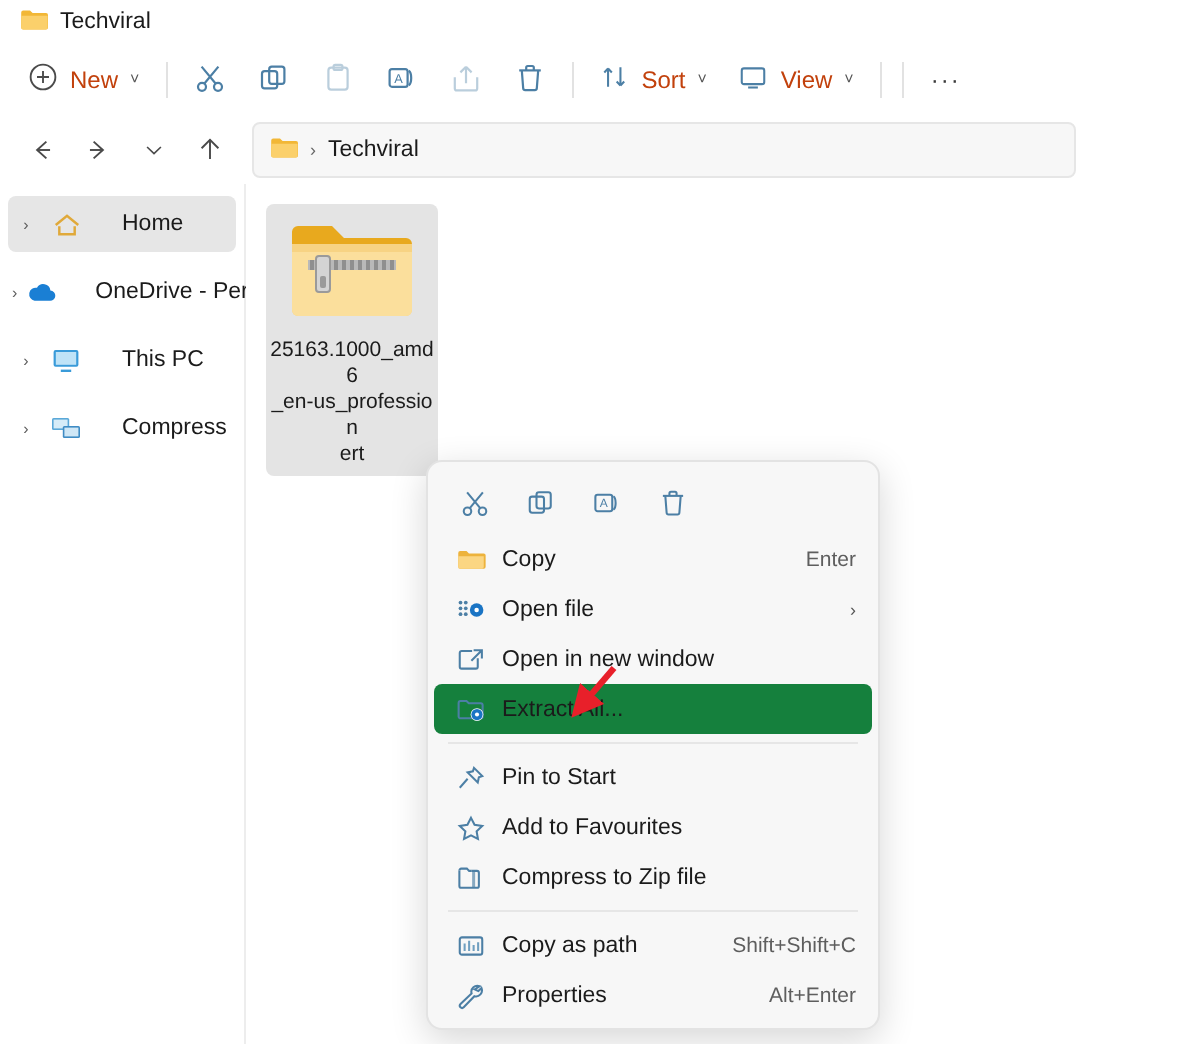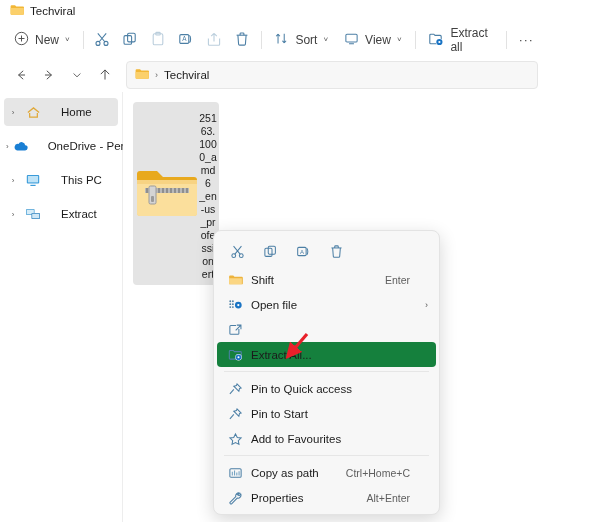--- a/index.html
+++ b/index.html
@@ -13,21 +13,21 @@
   .app{position:relative;width:546px;height:522px;background:#ffffff;}
 
   
   .titlebar{height:22px;display:flex;align-items:center;padding-left:8px;background:#ffffff;}
   .tab{display:flex;align-items:center;gap:6px;height:20px;padding:0 8px 0 2px;border-radius:4px;}
   .tab-label{font-size:11.5px;color:#1b1b1b;}
 
   
   .cmdbar{height:36px;display:flex;align-items:center;padding:0 6px;gap:0px;background:#ffffff;}
   .cbtn{display:flex;align-items:center;gap:6px;height:28px;padding:0 8px;border-radius:4px;cursor:default;}
-  .cbtn .lbl{font-size:12px;color:#404040;}
+  .cbtn .lbl{font-size:12px;color:#c2410c;}
   .iconbtn{width:32px;height:28px;display:flex;align-items:center;justify-content:center;border-radius:4px;}
   .sep{width:1px;height:18px;background:#e2e2e2;margin:0 5px;}
   .chev{font-size:8px;color:#555;line-height:1;}
   .disabled{opacity:.38;}
 
   
   .navbar{height:34px;display:flex;align-items:center;padding:0 8px;gap:2px;background:#ffffff;}
   .navbtn{width:26px;height:26px;display:flex;align-items:center;justify-content:center;border-radius:4px;color:#3b3b3b;font-size:13px;}
   .addr{flex:1;height:26px;margin-left:6px;background:#f7f7f7;border:1px solid #e6e6e6;border-radius:4px;display:flex;align-items:center;padding:0 8px;gap:6px;}
   .addr .crumb{font-size:11.5px;color:#1b1b1b;}
@@ -36,38 +36,38 @@
   
   .content{position:relative;display:flex;height:430px;}
   .sidebar{width:123px;padding-top:6px;background:#ffffff;border-right:1px solid #ededed;box-sizing:border-box;}
   .nav-item{display:flex;align-items:center;height:28px;margin:0 4px 6px 4px;border-radius:4px;padding-left:2px;gap:4px;}
   .nav-item.sel{background:#e6e6e6;}
   .nav-exp{width:14px;text-align:center;font-size:8px;color:#5d5d5d;}
   .nav-ico{width:18px;display:flex;align-items:center;justify-content:center;}
   .nav-lbl{font-size:11.5px;color:#1b1b1b;white-space:nowrap;padding-left:15px;}
 
   .filearea{flex:1;padding:10px 0 0 10px;background:#ffffff;}
-  .tile{width:82px;padding:6px 2px 4px 2px;border-radius:4px;background:#e4e4e4;display:flex;flex-direction:row;align-items:center;}
+  .tile{width:82px;padding:6px 2px 4px 2px;border-radius:4px;background:#e4e4e4;display:flex;flex-direction:column;align-items:center;}
   .tile-name{margin-top:4px;font-size:10.5px;line-height:13px;color:#1b1b1b;text-align:center;word-break:break-all;}
 
   
   .ctxmenu{
     position:absolute;left:213px;top:138px;width:227px;
     background:#f7f7f7;border:1px solid #e3e3e3;border-radius:8px;
     box-shadow:0 5px 18px rgba(0,0,0,.16);
     padding:4px 0 4px 0;box-sizing:border-box;
   }
   .ctx-toolrow{display:flex;align-items:center;height:32px;padding:0 8px;gap:3px;}
   .ctx-toolbtn{width:30px;height:28px;display:flex;align-items:center;justify-content:center;border-radius:4px;}
   .ctx-div{height:1px;background:#e6e6e6;margin:4px 10px;}
   .ctx-item{display:flex;align-items:center;height:25px;margin:0 3px;padding-left:6px;border-radius:4px;position:relative;}
   .ctx-item.hl{background:#15803d;}
   .ctx-ico{width:24px;display:flex;align-items:center;justify-content:center;flex:0 0 24px;}
   .ctx-lbl{font-size:11.5px;color:#1b1b1b;margin-left:4px;white-space:nowrap;}
-  .ctx-acc{margin-left:auto;margin-right:26px;font-size:10.5px;color:#5e5e5e;}
+  .ctx-acc{margin-left:auto;margin-right:8px;font-size:10.5px;color:#5e5e5e;}
   .ctx-sub{margin-left:auto;margin-right:8px;font-size:9px;color:#555;}
 
   .arrow{position:absolute;left:275px;top:236px;pointer-events:none;}
 </style>
 </head>
 <body>
 
 <div class="app">
 
   <div class="titlebar">
@@ -172,31 +172,20 @@
           <rect x="2" y="3.4" width="12" height="8.4" rx="1.2" fill="none" stroke="#4c7fa5" stroke-width="1.1"></rect>
           <path d="M5.4 13.6h5.2" stroke="#4c7fa5" stroke-width="1.1"></path>
         </svg>
       </span>
       <span class="lbl">View</span>
       <span class="chev">˅</span>
     </div>
 
     <div class="sep"></div>
 
-    <div class="cbtn">
-      <span>
-        <svg width="16" height="16" viewBox="0 0 16 16">
-          <path d="M1.8 4.2a1 1 0 0 1 1-1h3l1.2 1.2h5.2a1 1 0 0 1 1 1v6.4a1 1 0 0 1-1 1H2.8a1 1 0 0 1-1-1z" fill="none" stroke="#4c7fa5" stroke-width="1.1"></path>
-          <circle cx="11.4" cy="11" r="3.5" fill="#ffffff"></circle>
-          <circle cx="11.4" cy="11" r="3.1" fill="#1a74c4"></circle>
-          <circle cx="11.4" cy="11" r="1.1" fill="#ffffff"></circle>
-        </svg>
-      </span>
-      <span class="lbl">Extract all</span>
-    </div>
 
     <div class="sep"></div>
 
     <div class="iconbtn">
       <span class="lbl" style="letter-spacing:1px;color:#3a3a3a;">···</span>
     </div>
   </div>
 
   <div class="navbar">
     <div class="navbtn">
@@ -274,21 +263,21 @@
       <div class="nav-item">
         <span class="nav-exp">›</span>
         <span class="nav-ico">
           <svg width="16" height="14" viewBox="0 0 16 14">
               <rect x="1" y="2" width="8.6" height="6" rx="0.8" fill="#5aa8d8"></rect>
               <rect x="1.8" y="2.8" width="7" height="4.4" fill="#d6ecf8"></rect>
               <rect x="6.4" y="6" width="8.6" height="6" rx="0.8" fill="#3f8cc4"></rect>
               <rect x="7.2" y="6.8" width="7" height="4.4" fill="#cfe7f6"></rect>
             </svg>
         </span>
-        <span class="nav-lbl">Extract</span>
+        <span class="nav-lbl">Compress</span>
       </div>
     </div>
 
     <div class="filearea">
       <div class="tile">
         <span>
           <svg width="64" height="54" viewBox="0 0 64 54">
             <path d="M2 8a3 3 0 0 1 3-3h17l6 6h31a3 3 0 0 1 3 3v4H2z" fill="#e8a91e"></path>
             <path d="M2 14h60v33a3 3 0 0 1-3 3H5a3 3 0 0 1-3-3z" fill="#f7d383"></path>
             <path d="M2 18h60v29a3 3 0 0 1-3 3H5a3 3 0 0 1-3-3z" fill="#fbdf9c"></path>
@@ -350,21 +339,21 @@
         </div>
       </div>
 
       <div class="ctx-item">
         <span class="ctx-ico">
           <svg width="15" height="14" viewBox="0 0 16 14">
               <path d="M1.2 3.2a1 1 0 0 1 1-1h3.4l1.3 1.3h7.9a1 1 0 0 1 1 1v6.1a1 1 0 0 1-1 1H2.2a1 1 0 0 1-1-1z" fill="#edb33c"></path>
               <path d="M1.2 5h13.6v5.6a1 1 0 0 1-1 1H2.2a1 1 0 0 1-1-1z" fill="#fbd683"></path>
             </svg>
         </span>
-        <span class="ctx-lbl">Shift</span>
+        <span class="ctx-lbl">Copy</span>
         <span class="ctx-acc">Enter</span>
       </div>
 
       <div class="ctx-item">
         <span class="ctx-ico">
           <svg width="15" height="14" viewBox="0 0 16 14">
             <g fill="#4c7fa5">
                 <circle cx="2.4" cy="3" r="1"></circle>
                 <circle cx="2.4" cy="6.1" r="1"></circle>
                 <circle cx="2.4" cy="9.2" r="1"></circle>
@@ -380,77 +369,79 @@
         <span class="ctx-sub">›</span>
       </div>
 
       <div class="ctx-item">
         <span class="ctx-ico">
           <svg width="15" height="14" viewBox="0 0 16 14">
               <path d="M8.6 2.2H3a1 1 0 0 0-1 1v7.4a1 1 0 0 0 1 1h7.6a1 1 0 0 0 1-1V6" fill="none" stroke="#4c7fa5" stroke-width="1.1"></path>
               <path d="M9.4 1.8h4.4v4.4M13.8 1.8 8.2 7.4" fill="none" stroke="#4c7fa5" stroke-width="1.1"></path>
             </svg>
         </span>
+        <span class="ctx-lbl">Open in new window</span>
       </div>
 
       <div class="ctx-item hl">
         <span class="ctx-ico">
           <svg width="15" height="14" viewBox="0 0 16 14">
             <path d="M1.4 3.2a1 1 0 0 1 1-1h3.2l1.2 1.2h6.4a1 1 0 0 1 1 1v6a1 1 0 0 1-1 1H2.4a1 1 0 0 1-1-1z" fill="none" stroke="#4c7fa5" stroke-width="1.1"></path>
             <circle cx="11.2" cy="9.4" r="3.4" fill="#ffffff"></circle>
             <circle cx="11.2" cy="9.4" r="3" fill="#1a74c4"></circle>
             <circle cx="11.2" cy="9.4" r="1.1" fill="#ffffff"></circle>
           </svg>
         </span>
         <span class="ctx-lbl">Extract All...</span>
       </div>
 
       <div class="ctx-div"></div>
 
+
       <div class="ctx-item">
         <span class="ctx-ico">
           <svg width="15" height="14" viewBox="0 0 16 14">
               <path d="M9.6 1.6 14 6l-1.8.6-.6 2.8-5.4-5.4 2.8-.6z" fill="none" stroke="#4c7fa5" stroke-width="1.1"></path>
               <path d="M6.2 7.4 2 12.2" stroke="#4c7fa5" stroke-width="1.1"></path>
             </svg>
         </span>
-        <span class="ctx-lbl">Pin to Quick access</span>
-      </div>
-
-      <div class="ctx-item">
-        <span class="ctx-ico">
-          <svg width="15" height="14" viewBox="0 0 16 14">
-              <path d="M9.6 1.6 14 6l-1.8.6-.6 2.8-5.4-5.4 2.8-.6z" fill="none" stroke="#4c7fa5" stroke-width="1.1"></path>
-              <path d="M6.2 7.4 2 12.2" stroke="#4c7fa5" stroke-width="1.1"></path>
-            </svg>
-        </span>
         <span class="ctx-lbl">Pin to Start</span>
       </div>
 
       <div class="ctx-item">
         <span class="ctx-ico">
           <svg width="15" height="14" viewBox="0 0 16 14">
               <path d="M8 1.6 9.9 5.3l4.1.6-3 2.9.7 4-3.7-1.9L4.3 12.8l.7-4-3-2.9 4.1-.6z" fill="none" stroke="#4c7fa5" stroke-width="1.1"></path>
             </svg>
         </span>
         <span class="ctx-lbl">Add to Favourites</span>
       </div>
 
+      <div class="ctx-item">
+        <span class="ctx-ico">
+          <svg width="15" height="14" viewBox="0 0 16 14">
+              <path d="M1.8 3a1 1 0 0 1 1-1h3l1.2 1.2h1.4" fill="none" stroke="#4c7fa5" stroke-width="1.1"></path>
+              <path d="M1.8 3v8.2a1 1 0 0 0 1 1h8.4a1 1 0 0 0 1-1V4.2a1 1 0 0 0-1-1H8.4" fill="none" stroke="#4c7fa5" stroke-width="1.1"></path>
+              <rect x="8.6" y="3.4" width="1.6" height="8.6" fill="#4c7fa5" opacity=".65"></rect>
+            </svg>
+        </span>
+        <span class="ctx-lbl">Compress to Zip file</span>
+      </div>
 
       <div class="ctx-div"></div>
 
       <div class="ctx-item">
         <span class="ctx-ico">
           <svg width="15" height="14" viewBox="0 0 16 14">
               <rect x="2" y="2.4" width="12" height="9.2" rx="1.2" fill="none" stroke="#4c7fa5" stroke-width="1.1"></rect>
               <path d="M4.6 9.6V5.6M7 9.6V4.2M9.4 9.6V6.4M11.8 9.6V5" stroke="#6f9fc0" stroke-width="1.1"></path>
             </svg>
         </span>
         <span class="ctx-lbl">Copy as path</span>
-        <span class="ctx-acc">Ctrl+Home+C</span>
+        <span class="ctx-acc">Shift+Shift+C</span>
       </div>
 
       <div class="ctx-item">
         <span class="ctx-ico">
           <svg width="15" height="14" viewBox="0 0 16 14">
               <path d="M12.6 1.8a3.2 3.2 0 0 0-4.3 3.8L2.4 11.3a1.2 1.2 0 0 0 1.7 1.7l5.7-5.9a3.2 3.2 0 0 0 3.8-4.3L11.9 4.4 10 3.5z" fill="none" stroke="#4c7fa5" stroke-width="1.1"></path>
             </svg>
         </span>
         <span class="ctx-lbl">Properties</span>
         <span class="ctx-acc">Alt+Enter</span>

